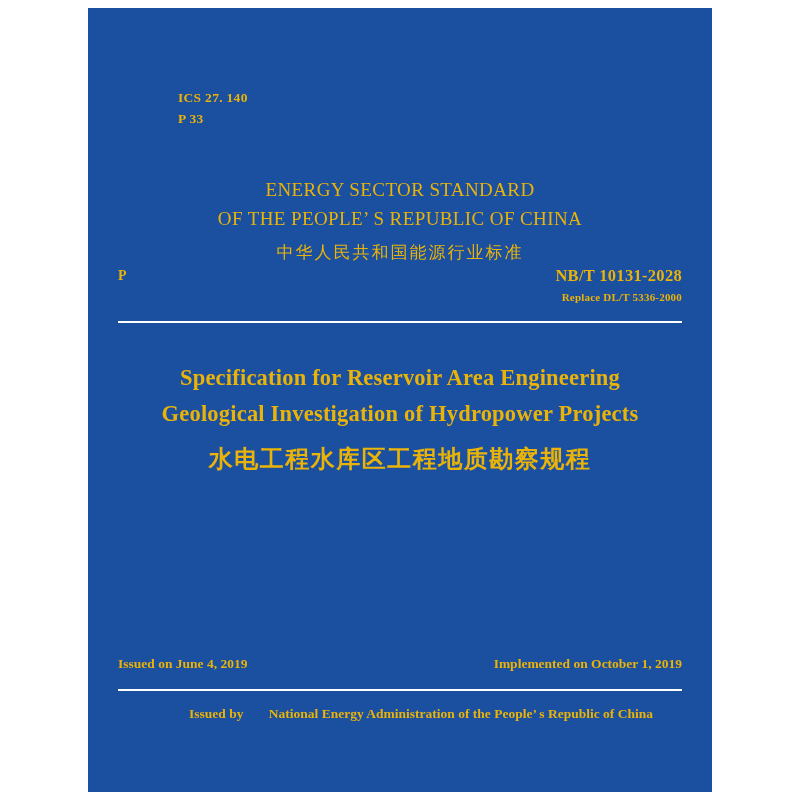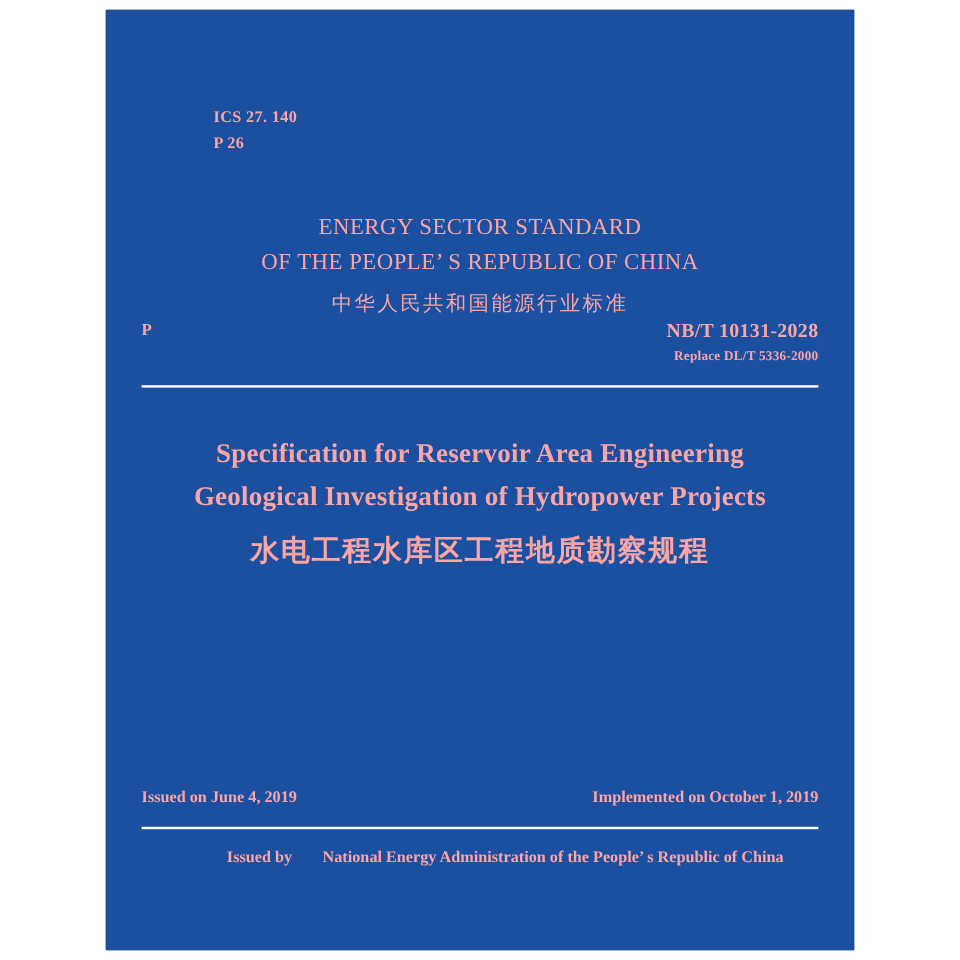--- a/index.html
+++ b/index.html
@@ -15,21 +15,21 @@
     overflow: hidden;
     font-family: "Liberation Serif", serif;
   }
   .cover {
     position: absolute;
     left: 88px;
     top: 8px;
     width: 624px;
     height: 784px;
     background: #1b4fa0;
-    color: #fca5a5;
+    color: #eab308;
     box-sizing: border-box;
   }
   
   .ics-block {
     position: absolute;
     left: 90px;
     top: 80px;
     line-height: 1.55;
   }
   .ics-line {
@@ -158,21 +158,21 @@
   }
 </style>
 </head>
 <body>
 
 <div class="page">
   <div class="cover">
 
     <div class="ics-block">
       <div class="ics-line">ICS 27. 140</div>
-      <div class="ics-line">P 26</div>
+      <div class="ics-line">P 33</div>
     </div>
 
 
     <div class="std-title">
       <div class="en1">ENERGY SECTOR STANDARD</div>
       <div class="en2">OF THE PEOPLE’ S REPUBLIC OF CHINA</div>
       <div class="cn">中华人民共和国能源行业标准</div>
     </div>
 
     <div class="code-row">

